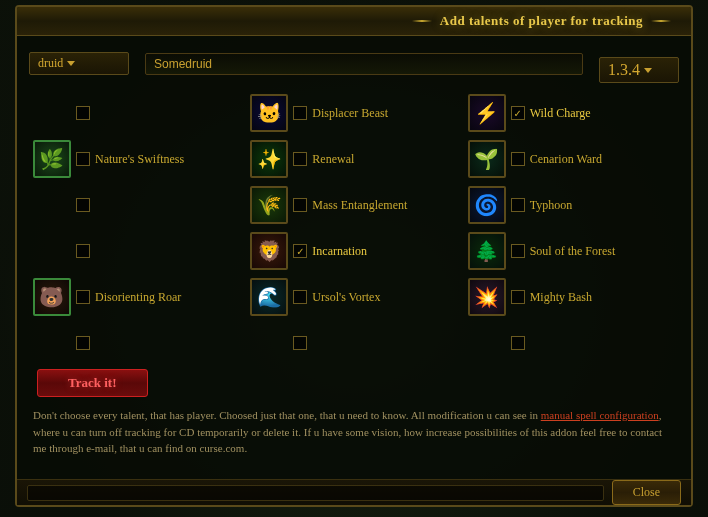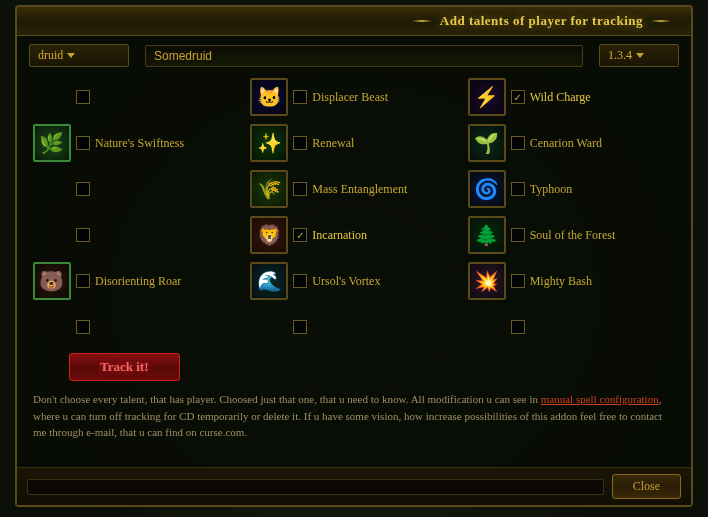--- a/index.html
+++ b/index.html
@@ -91,26 +91,27 @@
       color: #c8a030;
       font-size: 12px;
       padding: 3px 8px;
     }
 
     .version-selector {
       background: linear-gradient(180deg, #2a2206 0%, #1a1504 100%);
       border: 1px solid #5a4a1a;
       border-radius: 2px;
       color: #d4a830;
-      font-size: 12px;
+      font-size: 16px;
       padding: 3px 8px;
       display: flex;
       align-items: center;
       gap: 4px;
       min-width: 80px;
+      margin-top: 13px;
     }
 
     .dropdown-arrow {
       width: 0;
       height: 0;
       border-left: 4px solid transparent;
       border-right: 4px solid transparent;
       border-top: 5px solid #c8a030;
     }
 
@@ -193,21 +194,20 @@
       background: linear-gradient(180deg, #8a1010 0%, #5a0808 50%, #6a0c0c 100%);
       border: 1px solid #cc2020;
       border-radius: 3px;
       color: #ff6060;
       font-size: 13px;
       font-weight: bold;
       font-family: 'Times New Roman', serif;
       padding: 5px 30px;
       cursor: pointer;
       text-shadow: 0 0 6px rgba(255, 80, 80, 0.5);
-      margin-left: 32px;
     }
 
     .info-text {
       font-size: 11px;
       color: #a09060;
       line-height: 1.5;
       padding: 0 4px;
     }
 
     .info-text a {
@@ -215,21 +215,21 @@
       text-decoration: underline;
     }
 
     .bottom-bar {
       position: absolute;
       bottom: 0;
       left: 0;
       right: 0;
       display: flex;
       align-items: center;
-      padding: 6px 10px;
+      padding: 0 10px;
       background: linear-gradient(180deg, #1a1506 0%, #100e04 100%);
       border-top: 1px solid #3a3010;
     }
 
     .scroll-bar {
       flex: 1;
       height: 16px;
       background: rgba(0,0,0,0.5);
       border: 1px solid #3a3010;
       border-radius: 2px;

